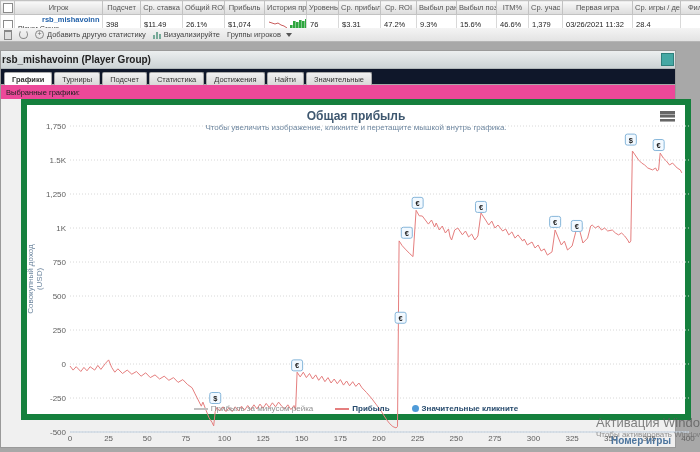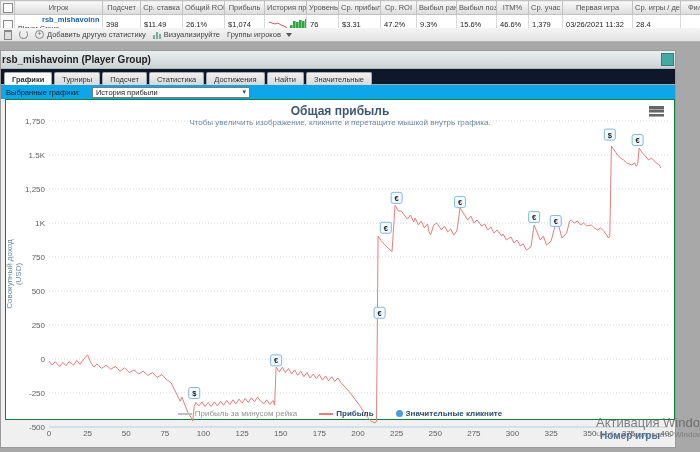--- a/index.html
+++ b/index.html
@@ -28,26 +28,26 @@
   .caret{width:0;height:0;border-left:3px solid transparent;border-right:3px solid transparent;border-top:4px solid #555;display:inline-block;margin-left:2px;}
 
   
   #panel{position:absolute;top:50px;left:0;width:676px;height:398px;background:#f0f0f0;border:1px solid #9a9a9a;box-sizing:border-box;}
   #panel-hdr{height:17px;background:linear-gradient(#eceff0,#ccd3d5);border-bottom:1px solid #b0b7b9;display:flex;align-items:center;justify-content:space-between;padding:0 1px;}
   #panel-title{font-size:10px;font-weight:bold;color:#222;}
   #panel-btn{width:11px;height:11px;background:#45a8a4;border:1px solid #2e807c;}
   #tabs{height:16px;background:#0f172a;border-bottom:1px solid #a8a8a8;display:flex;align-items:flex-end;gap:2px;padding:2px 8px 0 3px;box-sizing:border-box;}
   .tab{font-size:7.5px;color:#333;background:linear-gradient(#f1f1f1,#d8d8d8);border:1px solid #a8a8a8;border-bottom:none;border-radius:2px 2px 0 0;padding:2px 7px 1px;position:relative;top:1px;}
   .tab.active{background:#fdfdfd;font-weight:bold;}
-  #selrow{height:14px;display:flex;align-items:center;gap:12px;padding-left:5px;font-size:7.5px;color:#222;background:#0ea5e9;}
+  #selrow{height:14px;display:flex;align-items:center;gap:0;padding-left:5px;font-size:7.5px;color:#222;background:#ec4899;}
   #selbox{width:158px;height:11px;border:1px solid #7a7a7a;background:#fff;display:flex;align-items:center;justify-content:space-between;padding:0 3px;box-sizing:border-box;}
   #selbox .arr{font-size:7px;color:#444;}
 
   
-  #chartbox{position:relative;margin-left:4px;width:670px;height:321px;background:#fff;border:1px solid #15803d;box-sizing:border-box;}
+  #chartbox{position:relative;margin-left:20px;width:670px;height:321px;background:#fff;border:6px solid #15803d;box-sizing:border-box;}
   #c-title{position:absolute;top:4px;left:0;width:100%;text-align:center;font-size:12px;font-weight:bold;color:#3e576f;}
   #c-sub{position:absolute;top:18px;left:0;width:100%;text-align:center;font-size:8px;color:#6d869f;}
   #burger{position:absolute;top:6px;right:10px;width:15px;height:11px;display:flex;flex-direction:column;justify-content:space-between;}
   #burger i{display:block;height:2.5px;background:#666;border-bottom:1px solid #aaa;}
   #ylab{position:absolute;left:-32px;top:165px;width:80px;text-align:center;font-size:8px;color:#6d869f;transform:rotate(-90deg);}
   #xlab{position:absolute;top:330px;right:14px;font-size:10px;font-weight:bold;color:#4d759e;}
   #legend{position:absolute;bottom:1px;left:0;width:100%;display:flex;justify-content:center;align-items:center;gap:22px;font-size:8px;}
   .lg-dash{display:inline-block;width:14px;height:2px;margin-right:3px;vertical-align:middle;}
   .lg-dot{display:inline-block;width:7px;height:7px;border-radius:50%;margin-right:3px;vertical-align:middle;}
   .lg-txt-dis{color:#909090;}
@@ -176,24 +176,20 @@
         <div class="tab active">Графики</div>
         <div class="tab">Турниры</div>
         <div class="tab">Подсчет</div>
         <div class="tab">Статистика</div>
         <div class="tab">Достижения</div>
         <div class="tab">Найти</div>
         <div class="tab">Значительные</div>
       </div>
     <div id="selrow">
       <span>Выбранные графики:</span>
-      <span id="selbox">
-        <span>История прибыли</span>
-        <span class="arr">▾</span>
-      </span>
     </div>
 
     <div id="chartbox">
       <div id="c-title">Общая прибыль</div>
       <div id="c-sub">Чтобы увеличить изображение, кликните и перетащите мышкой внутрь графика.</div>
       <div id="burger">
           <i></i>
           <i></i>
           <i></i>
         </div>

